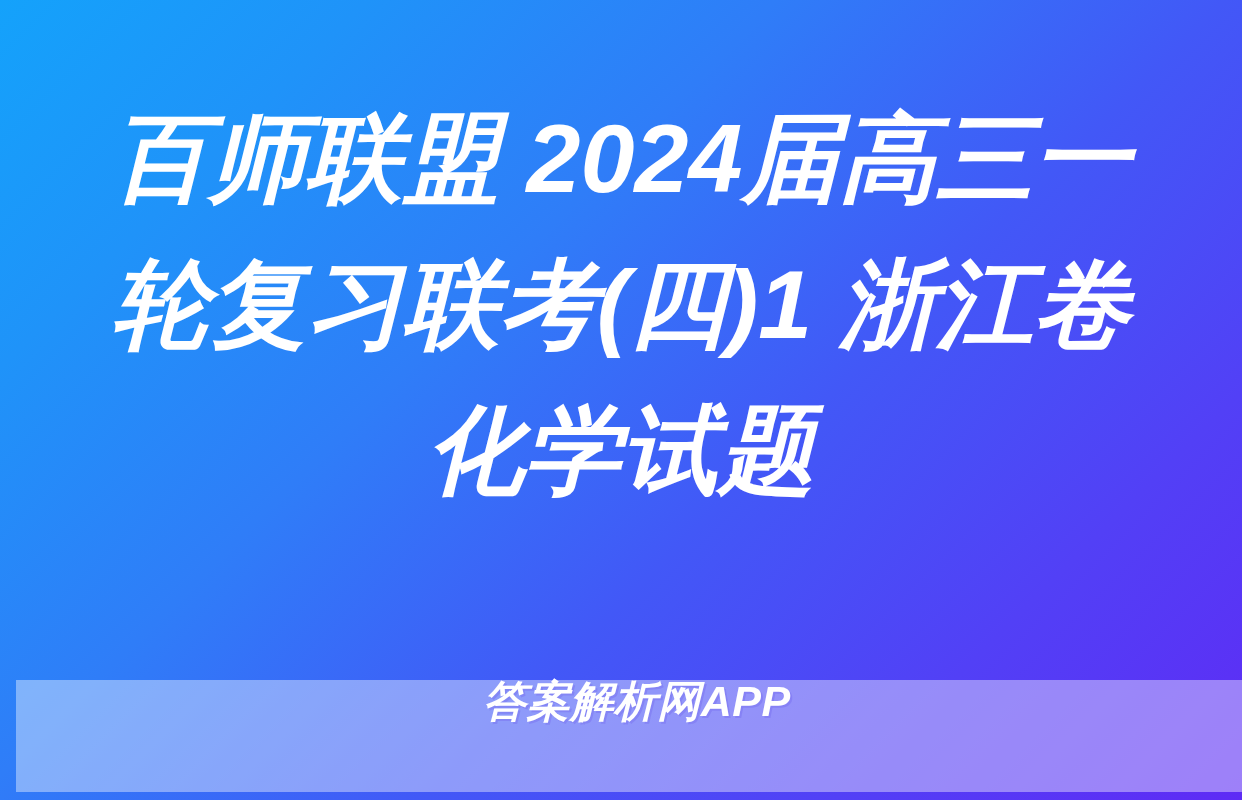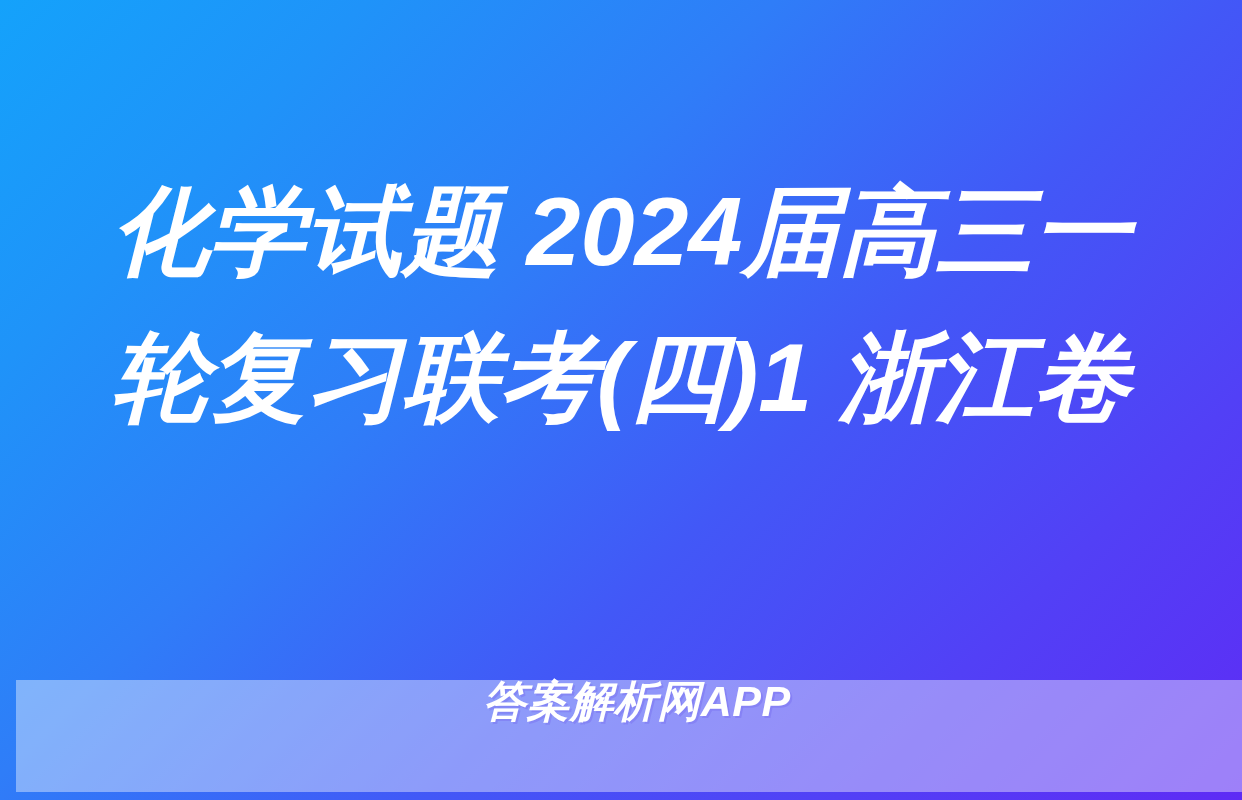--- a/index.html
+++ b/index.html
@@ -78,21 +78,22 @@
     font-family: "Liberation Sans", "DejaVu Sans", sans-serif;
     text-shadow: 2px 2px 0 rgba(120, 110, 240, 0.45);
   }
 </style>
 </head>
 <body>
 
 <div id="poster">
 
   <div class="title-block">
-    <span class="title-line">化学试题 2024届高三一</span>
+    <span class="title-line">百师联盟 2024届高三一</span>
     <span class="title-line">轮复习联考(四)1 浙江卷</span>
+    <span class="title-line">化学试题</span>
   </div>
 
   <div class="watermark-band">
     <span class="watermark-text">答案解析网APP</span>
   </div>
 
 </div>
 
 </body></html>

